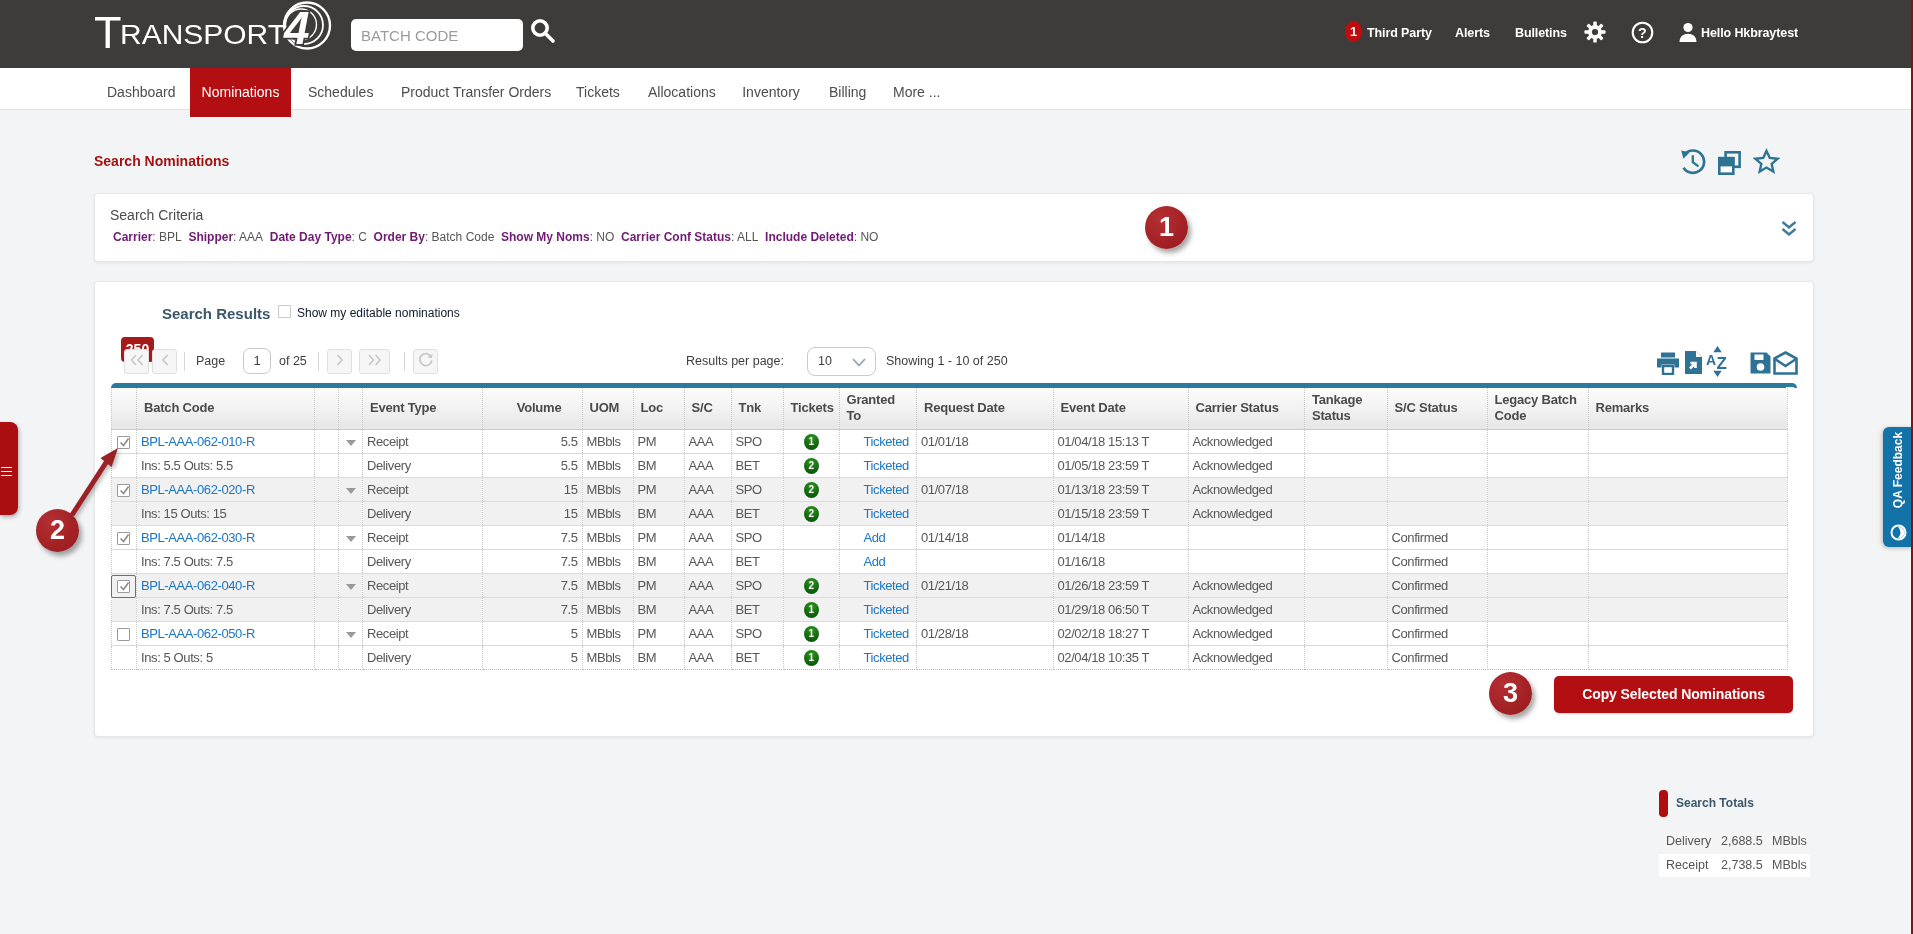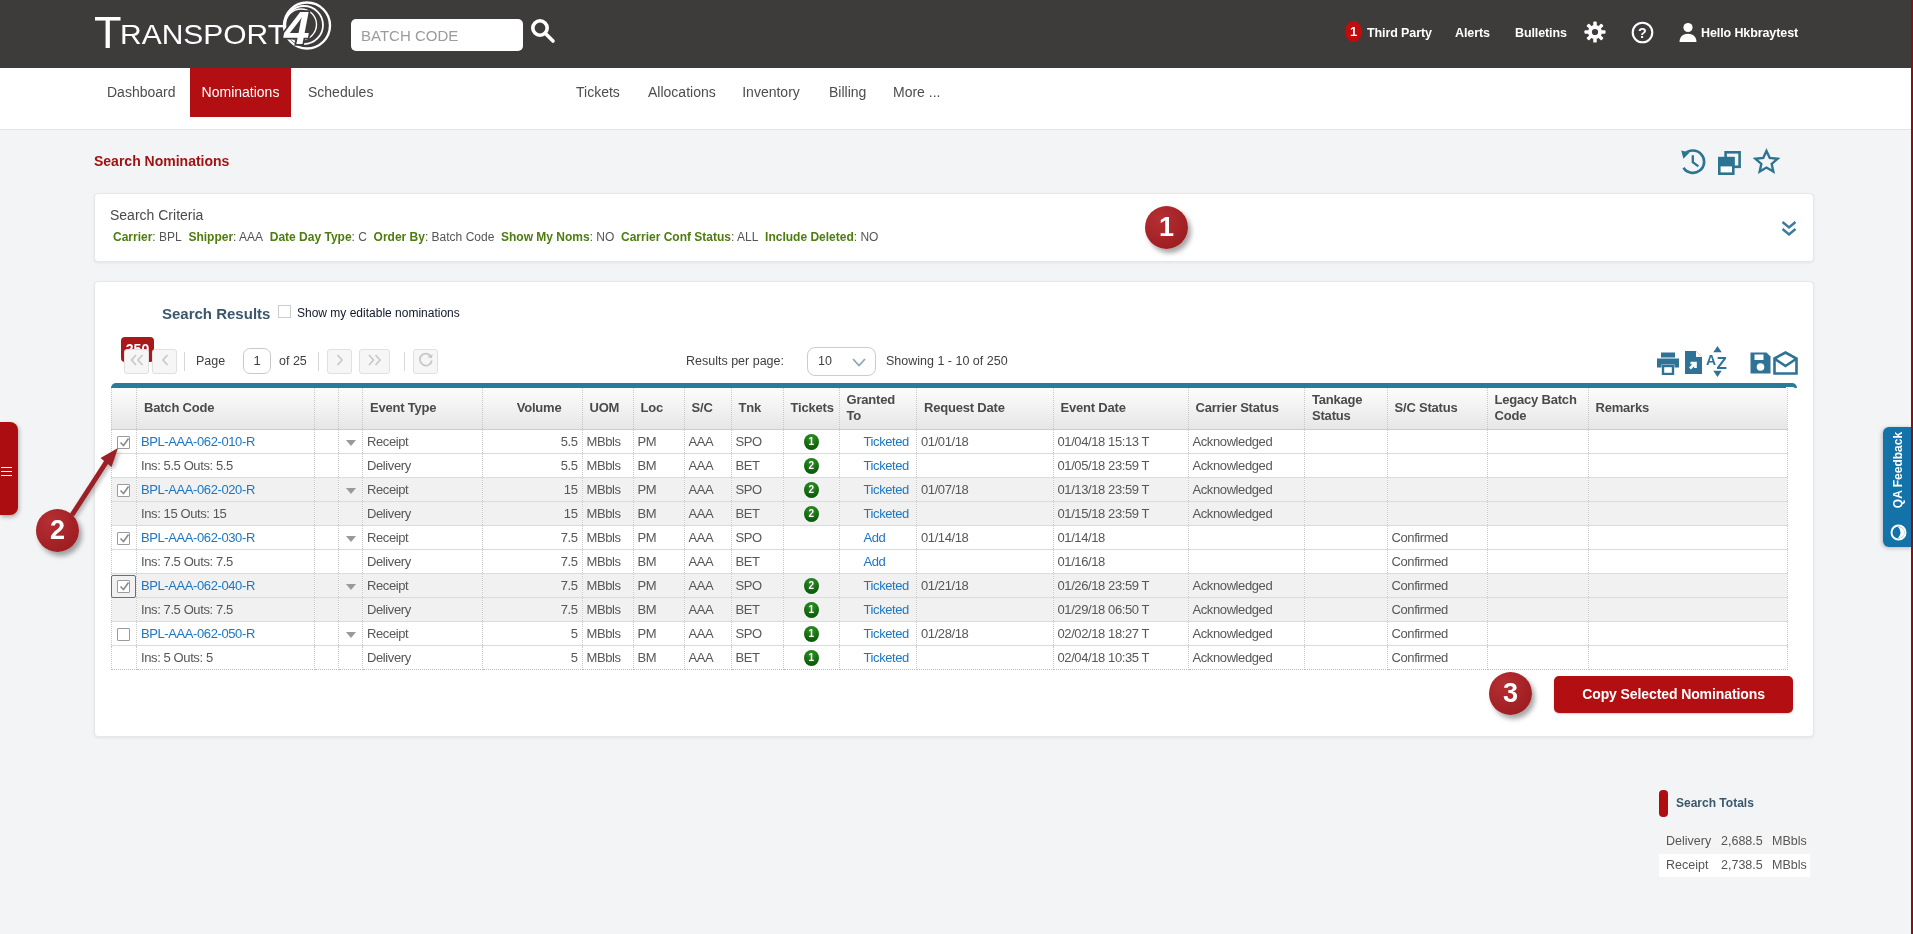--- a/index.html
+++ b/index.html
@@ -6,31 +6,31 @@
 html,body { width:1913px; height:934px; overflow:hidden; }
 body { font-family:"Liberation Sans", sans-serif; background:#f3f4f6; position:relative; }
 .abs { position:absolute; }
 
 
 #hdr { position:absolute; left:0; top:0; width:1913px; height:68px; background:#3e3b3b; }
 #srch { position:absolute; left:351px; top:19px; width:172px; height:32px; background:#fff; border:none; border-radius:5px; padding-left:10px; font-size:15px; font-family:"Liberation Sans",sans-serif; color:#333; }
 #srch::placeholder { color:#9b9b9b; }
 .hnav { position:absolute; top:0; height:56px; line-height:66px; color:#fff; font-weight:bold; font-size:12.5px; letter-spacing:-0.1px; }
 
-#nav { position:absolute; left:0; top:68px; width:1913px; height:62px; background:#fff; border-bottom:1px solid #e2e2e2; }
+#nav { position:absolute; left:0; top:68px; width:1913px; height:42px; background:#fff; border-bottom:1px solid #e2e2e2; }
 .nitem { position:absolute; top:0; height:49px; line-height:49px; text-align:center; color:#4d4d4d; font-size:14px; white-space:nowrap; }
 #nact { position:absolute; left:190px; top:68px; width:101px; height:49px; background:#b30e12; color:#fff; line-height:49px; text-align:center; font-size:14px; }
 
 
 .card { position:absolute; background:#fff; border:1px solid #e7e7e7; border-radius:4px; box-shadow:0 1px 3px rgba(0,0,0,0.07); }
 #title { position:absolute; left:94px; top:153px; font-size:14px; font-weight:bold; color:#a31212; }
 
 
 #critline { position:absolute; left:113px; top:230px; font-size:12px; color:#555; }
-#critline b { color:#4d7c0f; }
+#critline b { color:#701a75; }
 
 
 #badge250 { position:absolute; left:121px; top:301px; width:33px; height:25px; background:#a8191c; border-radius:4px; color:#fff; font-weight:bold; font-size:14px; text-align:center; line-height:25px;margin-top:36px; }
 #srtitle { position:absolute; left:162px; top:305px; font-size:15px; font-weight:bold; color:#3a576b; }
 #cb1 { position:absolute; left:278px; top:305px; width:13px; height:13px; border:1px solid #ccc; background:#fff; }
 #cb1lab { position:absolute; left:297px; top:306px; font-size:12px; color:#0f172a; }
 
 .pgbtn { position:absolute; top:349px; width:25px; height:25px; background:#f6f6f6; border:1px solid #e0e0e0; border-radius:3px; color:#c4c4c4; text-align:center; font-size:15px; line-height:23px; font-weight:bold; }
 .pgsep { position:absolute; top:352px; width:1px; height:19px; background:#d7d7d7; }
 .pgtxt { position:absolute; top:354px; font-size:12.5px; color:#3f3f3f; }
@@ -127,20 +127,21 @@
     </svg>
   <svg class="abs" style="left:1678px;top:21px" width="20" height="22" viewBox="0 0 20 22">
       <circle cx="10" cy="6.5" r="4.6" fill="#fff"></circle>
       <path d="M1.5 21c0-5.4 3.8-8.3 8.5-8.3s8.5 2.9 8.5 8.3z" fill="#fff"></path>
     </svg>
 </div>
 
 <div id="nav">
   <div class="nitem" style="left:107px;width:68px;">Dashboard</div>
   <div class="nitem" style="left:308px;width:64px;">Schedules</div>
+  <div class="nitem" style="left:401px;width:146px;">Product Transfer Orders</div>
   <div class="nitem" style="left:576px;width:43px;">Tickets</div>
   <div class="nitem" style="left:648px;width:66px;">Allocations</div>
   <div class="nitem" style="left:742px;width:58px;">Inventory</div>
   <div class="nitem" style="left:829px;width:36px;">Billing</div>
   <div class="nitem" style="left:893px;width:45px;">More ...</div>
 </div>
 <div id="nact">Nominations</div>
 <div class="card" style="left:94px;top:193px;width:1720px;height:69px;"></div>
 <div class="card" style="left:94px;top:281px;width:1720px;height:456px;"></div>
 

